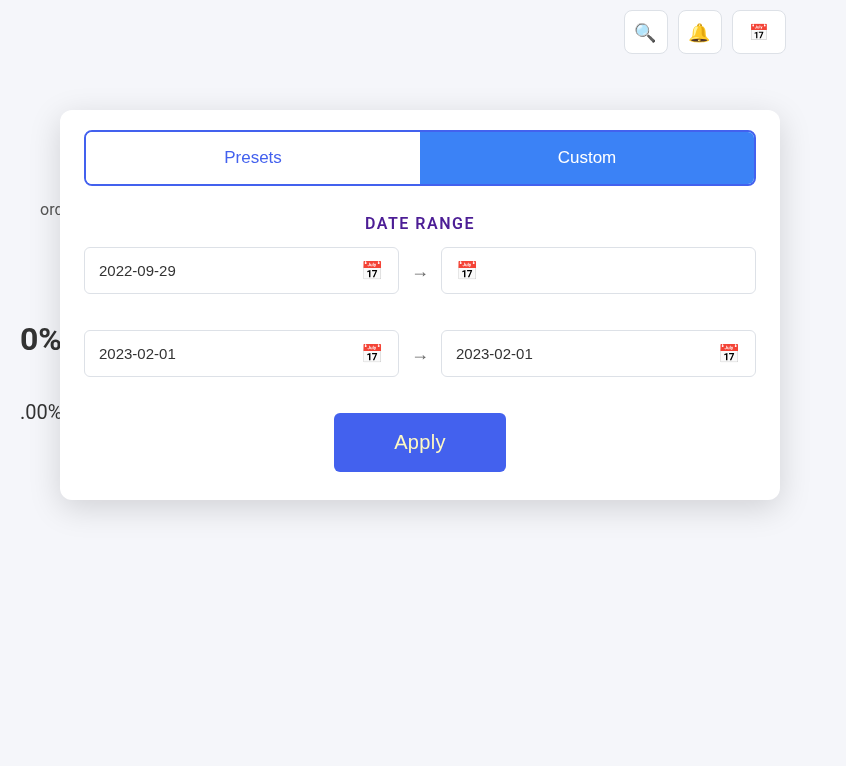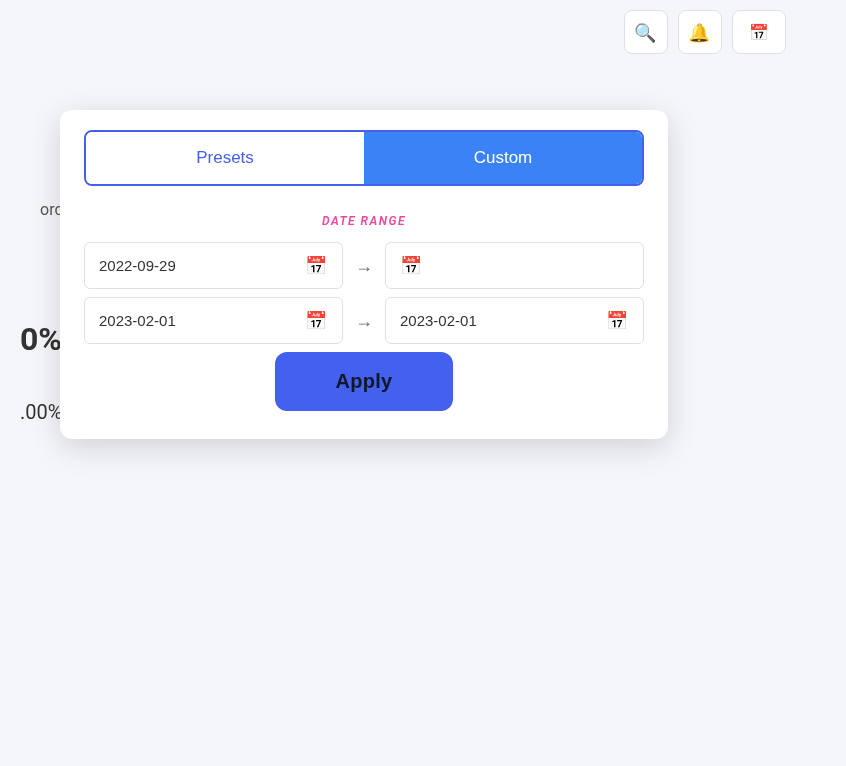--- a/index.html
+++ b/index.html
@@ -94,21 +94,21 @@
       top: 400px;
       color: #333;
       font-size: 20px;
     }
 
     
     .dropdown-panel {
       position: absolute;
       top: 110px;
       left: 60px;
-      width: 608px;
+      width: 720px;
       background: white;
       border-radius: 12px;
       box-shadow: 0 8px 32px rgba(0,0,0,0.15);
       padding: 20px 24px 28px;
       z-index: 100;
     }
 
     
     .tab-toggle {
       display: flex;
@@ -134,35 +134,34 @@
     }
 
     .tab-btn.custom {
       background: #3b82f6;
       color: white;
     }
 
     
     .section-label {
       text-align: center;
-      font-size: 12px;
+      font-size: 16px;
       font-weight: 600;
       letter-spacing: 1.5px;
-      color: #ec4899;
+      color: #4c1d95;
       margin-bottom: 14px;
       text-transform: uppercase;
-      font-style: italic;
     }
 
     
     .date-row {
       display: flex;
       align-items: center;
       gap: 12px;
-      margin-bottom: 8px;
+      margin-bottom: 36px;
     }
 
     .date-input-wrap {
       flex: 1;
       display: flex;
       align-items: center;
       border: 1px solid #dde1e7;
       border-radius: 6px;
       padding: 12px 14px;
       background: white;
@@ -191,26 +190,26 @@
 
     
     .apply-btn-wrap {
       display: flex;
       justify-content: center;
       margin-top: 8px;
     }
 
     .apply-btn {
       background: #4361ee;
-      color: #0f172a;
+      color: #fef9c3;
       border: none;
-      border-radius: 12px;
+      border-radius: 6px;
       padding: 18px 60px;
       font-size: 20px;
-      font-weight: 700;
+      font-weight: 400;
       cursor: pointer;
       letter-spacing: 0.3px;
     }
   </style>
 </head>
 <body>
 
 <div class="bg-page"></div>
 
 <div class="top-bar">

